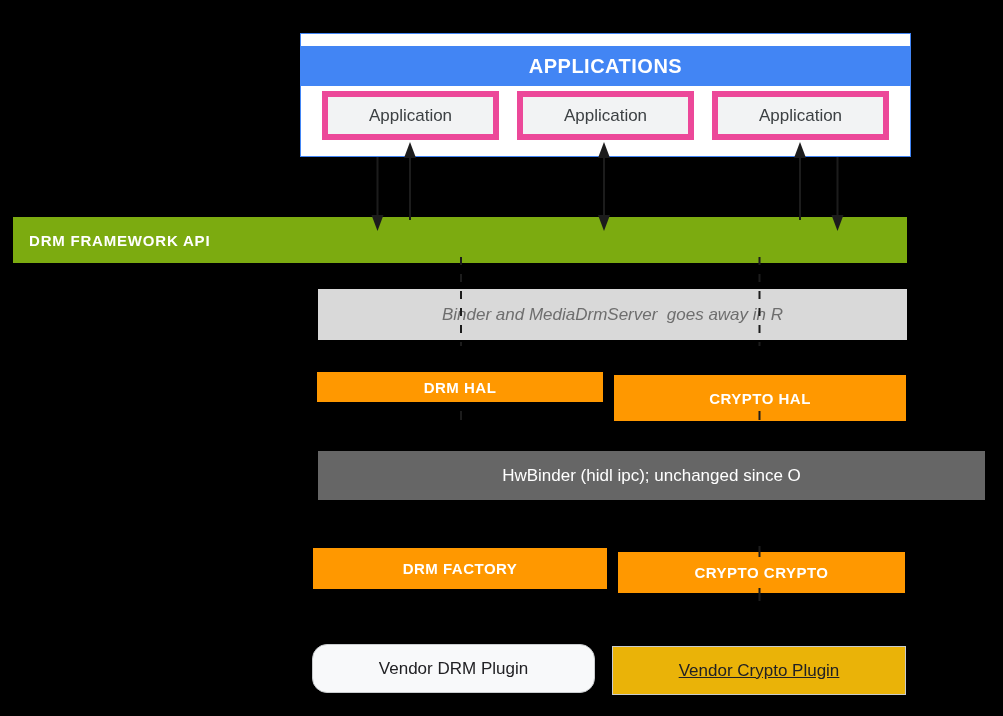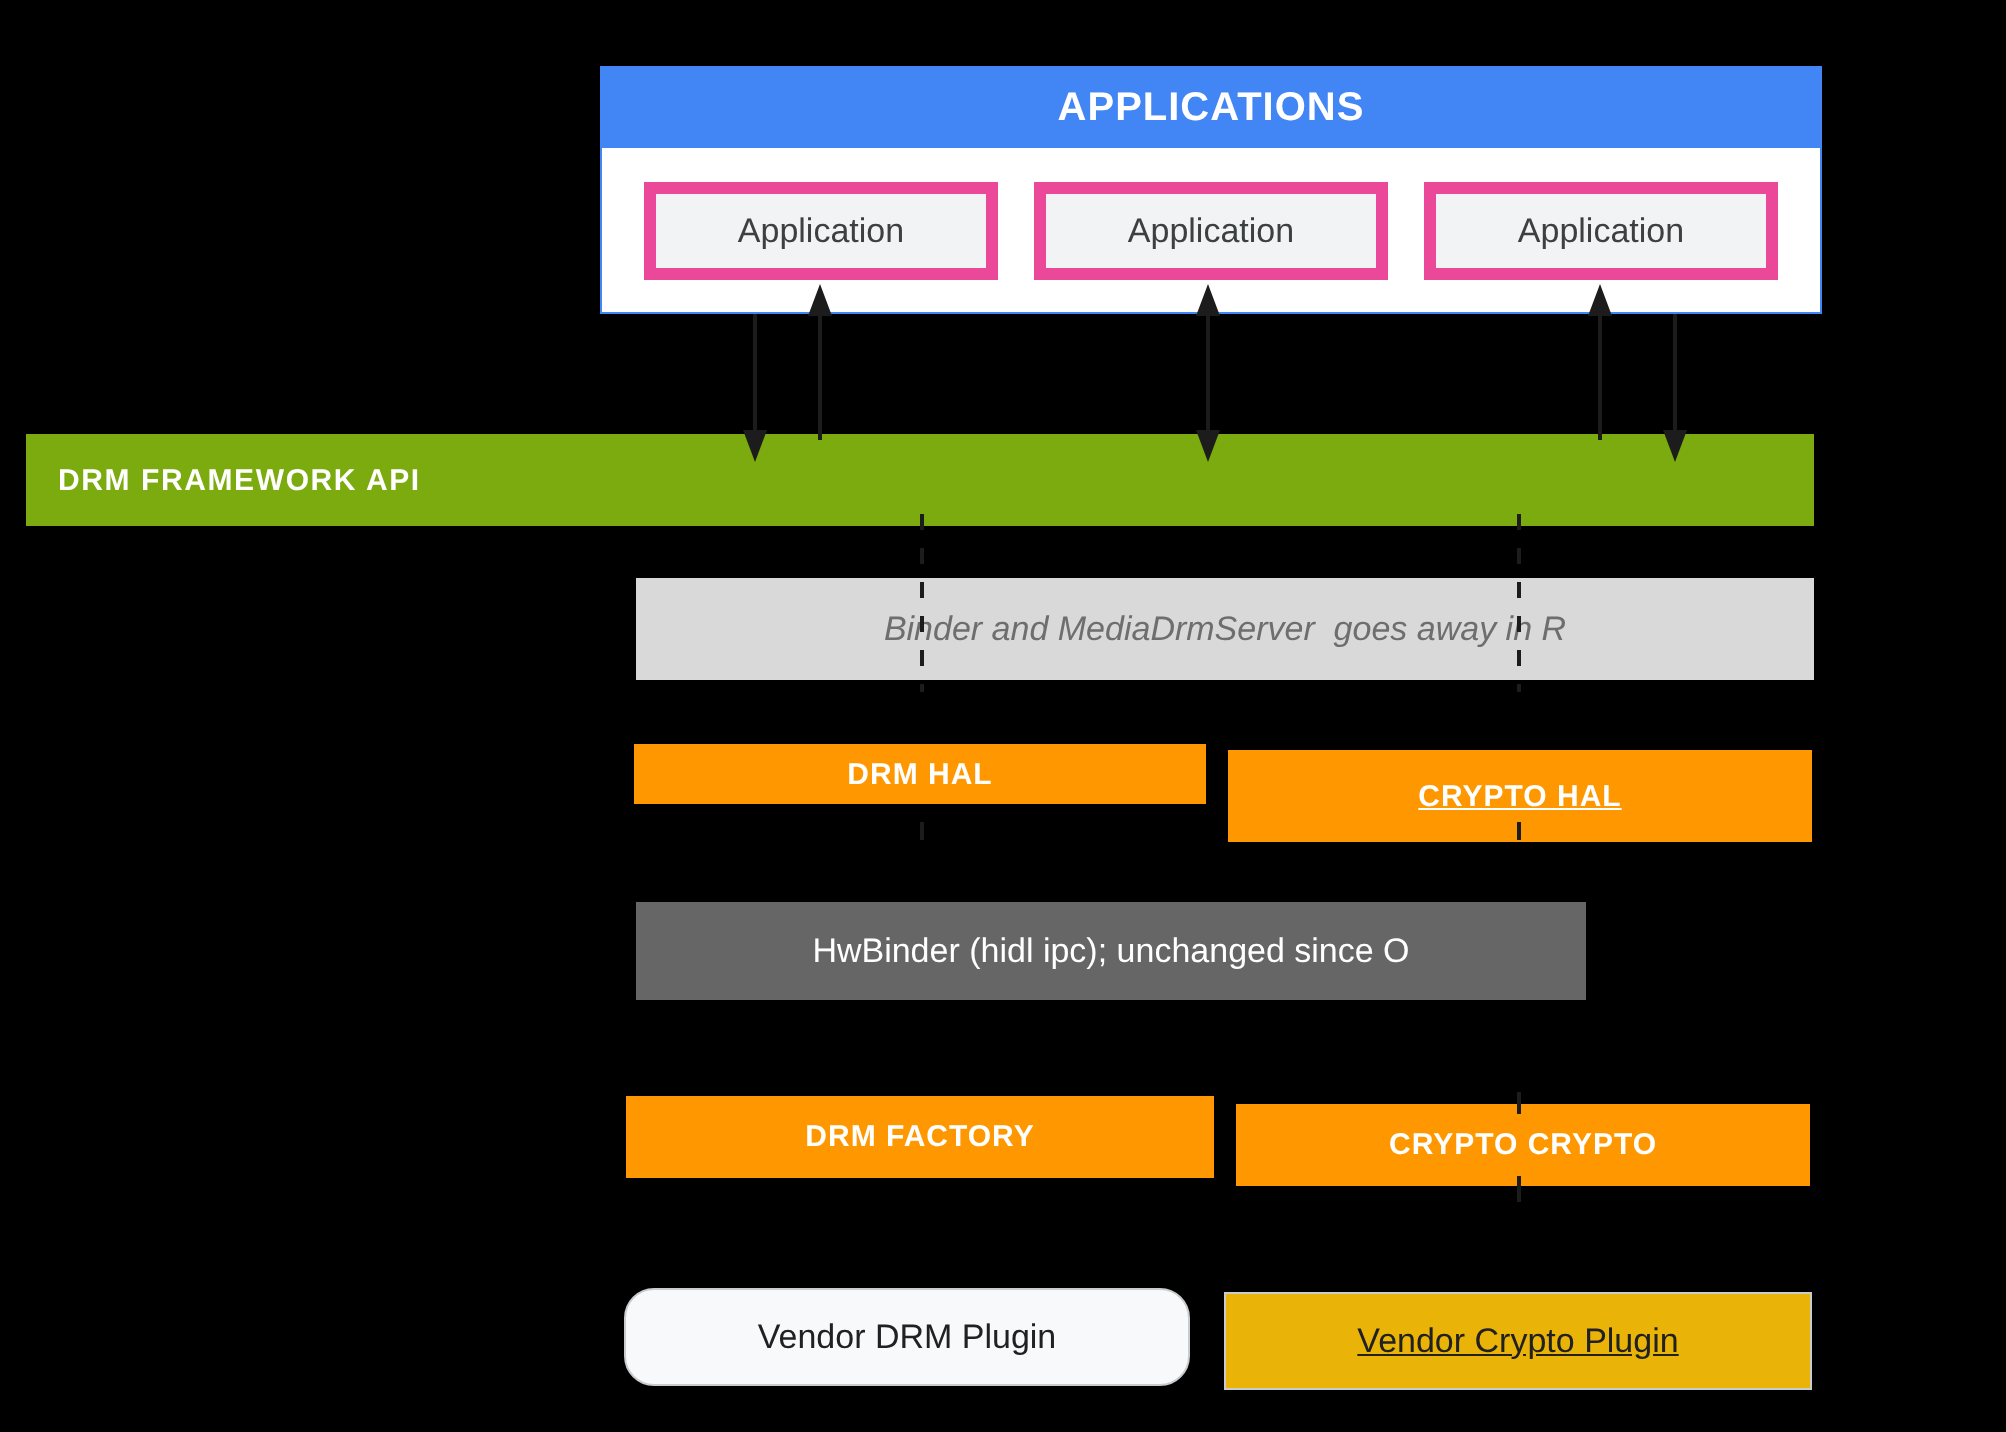--- a/index.html
+++ b/index.html
@@ -52,21 +52,21 @@
 
   
   .hal-box{
     color:#ffffff;font-size:15px;font-weight:bold;letter-spacing:.5px;
   }
   .drm-hal{left:317px;top:372px;width:286px;height:30px;}
   .crypto-hal{left:614px;top:375px;width:292px;height:46px;}
 
   
   .hwbinder-bar{
-    left:318px;top:451px;width:475px;height:49px;
+    left:318px;top:451px;width:667px;height:49px;
     color:#ffffff;font-size:17px;
   }
 
   
   .factory-box{
     color:#ffffff;font-size:15px;font-weight:bold;letter-spacing:.5px;
   }
   .drm-factory{left:313px;top:548px;width:294px;height:41px;}
   .crypto-factory{left:618px;top:552px;width:287px;height:41px;}
 
@@ -85,32 +85,32 @@
   }
   #overlay .stroke{stroke:#1C1C1C;stroke-width:2;fill:none;}
   #overlay .head{fill:#1C1C1C;stroke:none;}
 </style>
 </head>
 <body>
 
 <div id="canvas" style="background-color: rgb(0, 0, 0);">
 
   <div class="abs apps-panel">
-    <div class="abs apps-header center" style="background-color: rgb(66, 133, 244);">APPLICATIONS</div>
+    <div class="abs apps-header center" style="background-color: rgb(66, 133, 244); margin-top: 12px;">APPLICATIONS</div>
     <div class="abs app-box app-1 center" style="background-color: rgb(242, 243, 244);">Application</div>
     <div class="abs app-box app-2 center" style="background-color: rgb(242, 243, 244);">Application</div>
     <div class="abs app-box app-3 center" style="background-color: rgb(242, 243, 244);">Application</div>
   </div>
 
   <div class="abs framework-bar" style="background-color: rgb(124, 171, 16);">DRM FRAMEWORK API</div>
 
   <div class="abs note-bar center" style="background-color: rgb(217, 217, 217);">Binder and MediaDrmServer  goes away in R</div>
 
   <div class="abs hal-box drm-hal center" style="background-color: rgb(255, 152, 0);">DRM HAL</div>
-  <div class="abs hal-box crypto-hal center" style="background-color: rgb(255, 152, 0); text-decoration: underline;">CRYPTO HAL</div>
+  <div class="abs hal-box crypto-hal center" style="background-color: rgb(255, 152, 0);">CRYPTO HAL</div>
 
   <div class="abs hwbinder-bar center" style="background-color: rgb(102, 102, 102);">HwBinder (hidl ipc); unchanged since O</div>
 
   <div class="abs factory-box drm-factory center" style="background-color: rgb(255, 152, 0);">DRM FACTORY</div>
   <div class="abs factory-box crypto-factory center" style="background-color: rgb(255, 152, 0);">CRYPTO CRYPTO</div>
 
   <div class="abs vendor-box vendor-drm center" style="background-color: rgb(248, 249, 250); border-radius: 15px;">Vendor DRM Plugin</div>
   <div class="abs vendor-box vendor-crypto center" style="background-color: #eab308; text-decoration: underline;">Vendor Crypto Plugin</div>
 
   <svg id="overlay" viewBox="0 0 1003 716" xmlns="http://www.w3.org/2000/svg">

